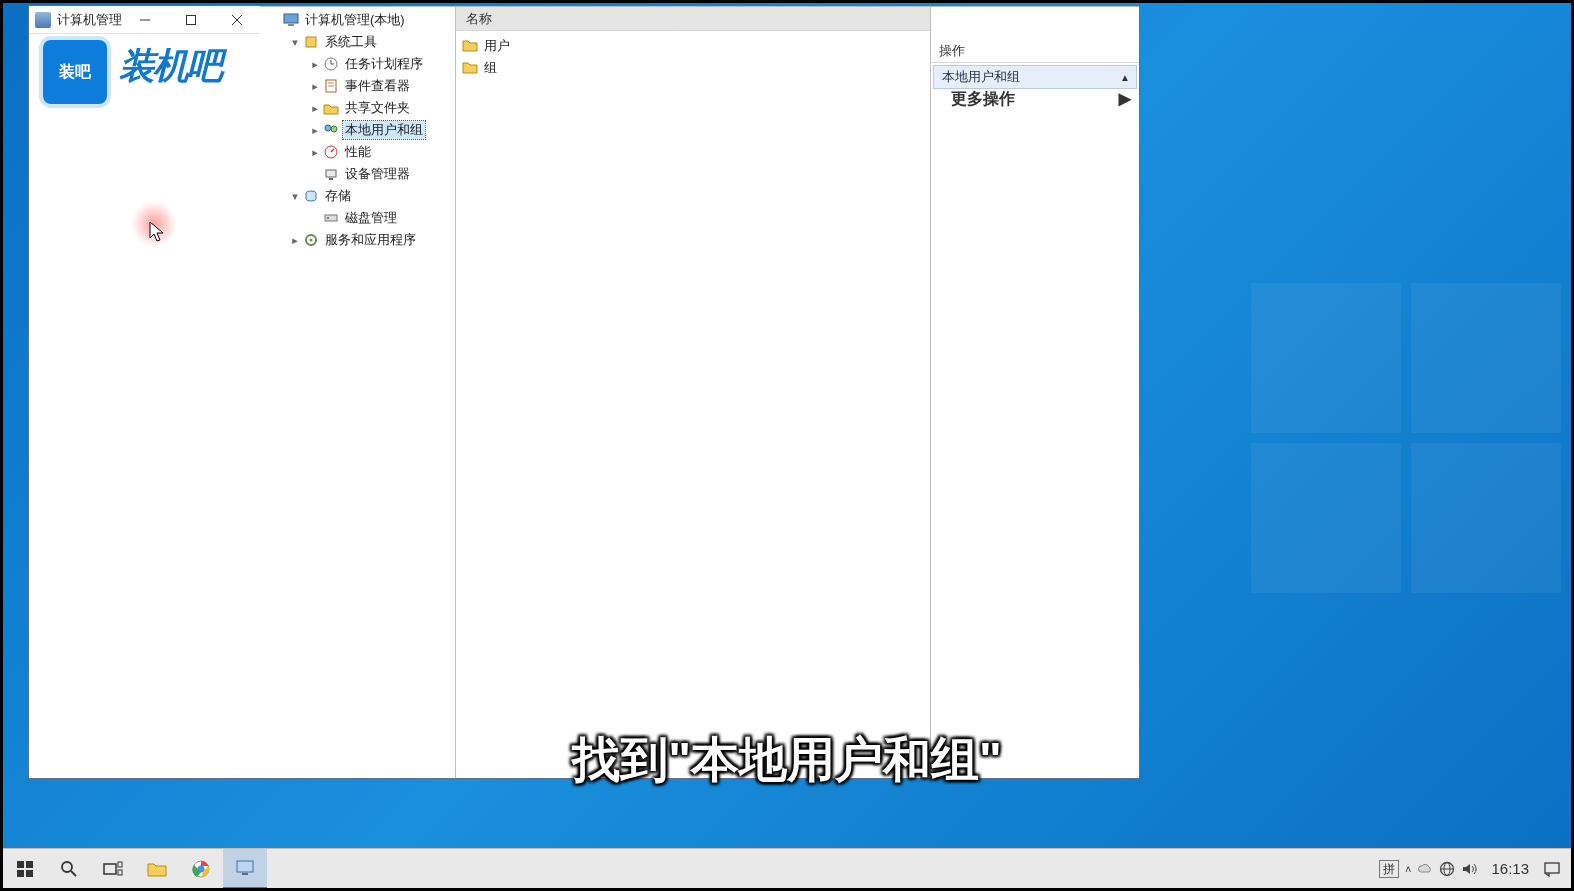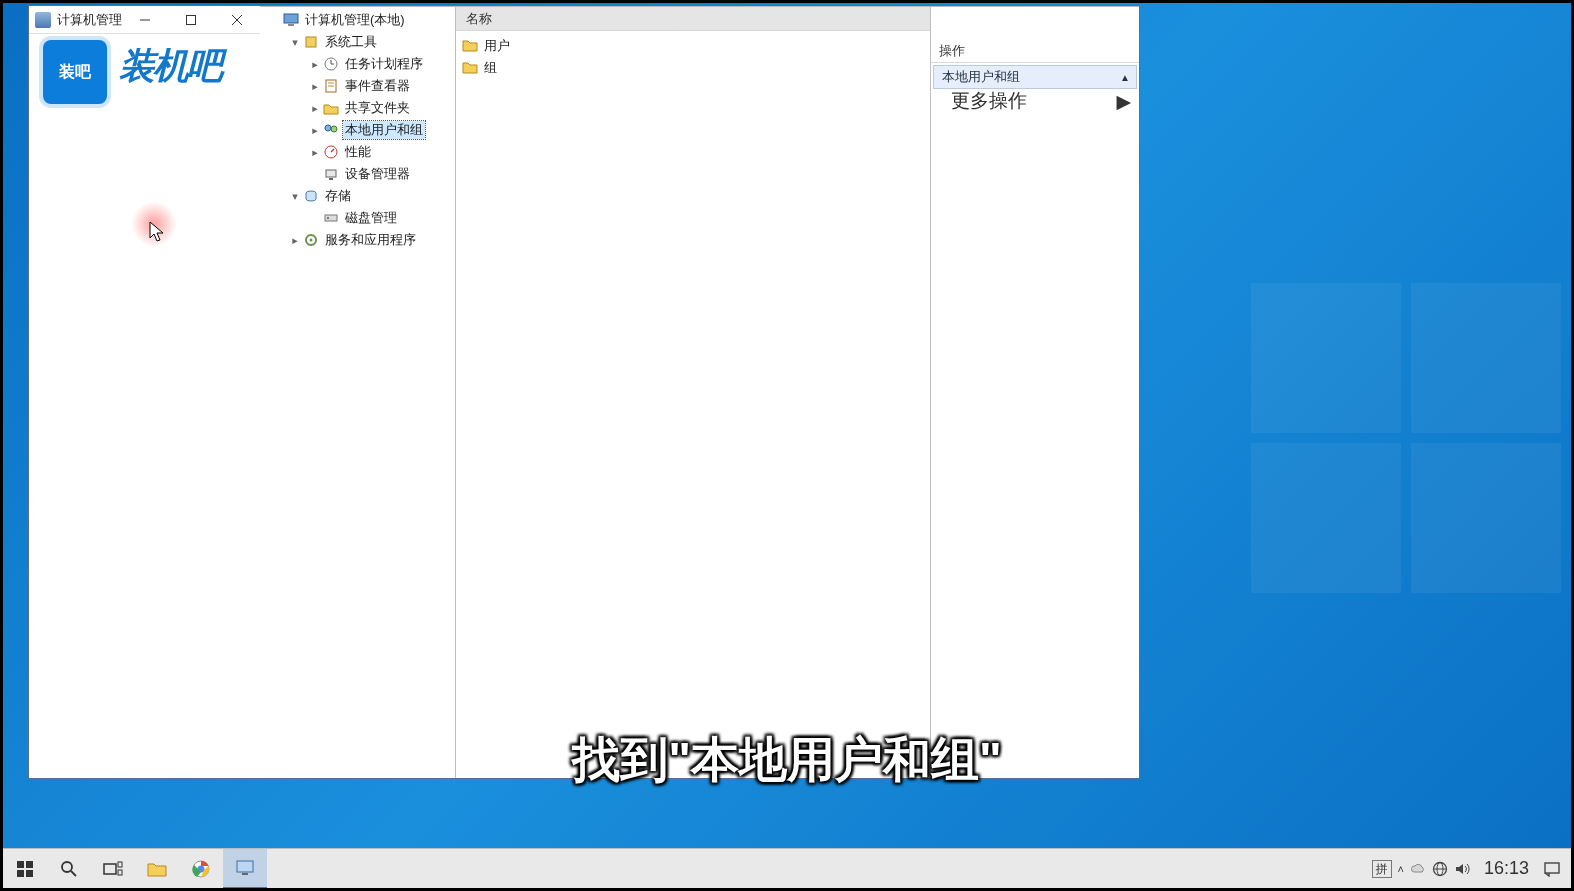--- a/index.html
+++ b/index.html
@@ -94,35 +94,35 @@
   .list-item { display:flex; align-items:center; height:22px; padding-left:4px; color:#222;}
   .list-item .fld-icon { width:18px; height:16px; margin-right:4px; }
 
   
   .action-header { height:24px; border-bottom:1px solid #d8d8d8; padding:0 8px;
     display:flex; align-items:center; font-size:13px; color:#333;margin-top:32px;}
   .action-section {
     background:#e7eefb; border:1px solid #b9c9e6; margin: 2px 2px 0 2px;
     height:24px; display:flex; align-items:center; padding:0 8px; font-size:13px; color:#234; position:relative;}
   .action-section .tri { position:absolute; right:6px; font-size:10px; color:#234;}
-  .action-item { height:24px; display:flex; align-items:center; padding:0 20px; font-size:19px;
-    color:#333; position:relative;}
+  .action-item { height:24px; display:flex; align-items:flex-start; padding:0 20px; font-size:16px;
+    color:#333; position:relative;font-weight:bold;}
   .action-item .arrow { position:absolute; right:8px; }
 
   
   .taskbar {
     position:absolute; left:0; right:0; bottom:0; height:40px;
     background:#e9e9e9; border-top:1px solid #bcbcbc; display:flex; align-items:center;
   }
   .taskbar .tb-btn { width:44px; height:40px; display:flex; align-items:center; justify-content:center; }
   .taskbar .tb-btn.active { background: rgba(120,170,230,.35); border-bottom:2px solid #2a7dd4;}
   .taskbar .spacer { flex:1; }
   .taskbar .tray { display:flex; align-items:center; gap:6px; padding-right:8px; color:#333;}
   .taskbar .tray .ime { border:1px solid #777; padding:0 3px; font-size:12px; line-height:16px;}
-  .taskbar .clock { font-size:18px; padding: 0 6px;}
+  .taskbar .clock { font-size:15px; padding: 0 6px;}
   .notif { width:22px; height:22px; display:flex; align-items:center; justify-content:center;}
 
   
   .subtitle { position:absolute; left:50%; transform:translateX(-50%); bottom:96px;
     font-size:48px; font-weight:700; color:#fff;
     text-shadow: 0 0 4px #000, 2px 2px 3px #000, -2px -2px 3px #000, 2px -2px 3px #000, -2px 2px 3px #000;
     white-space:nowrap; z-index:60;}
 
   
   svg { display:block; }

